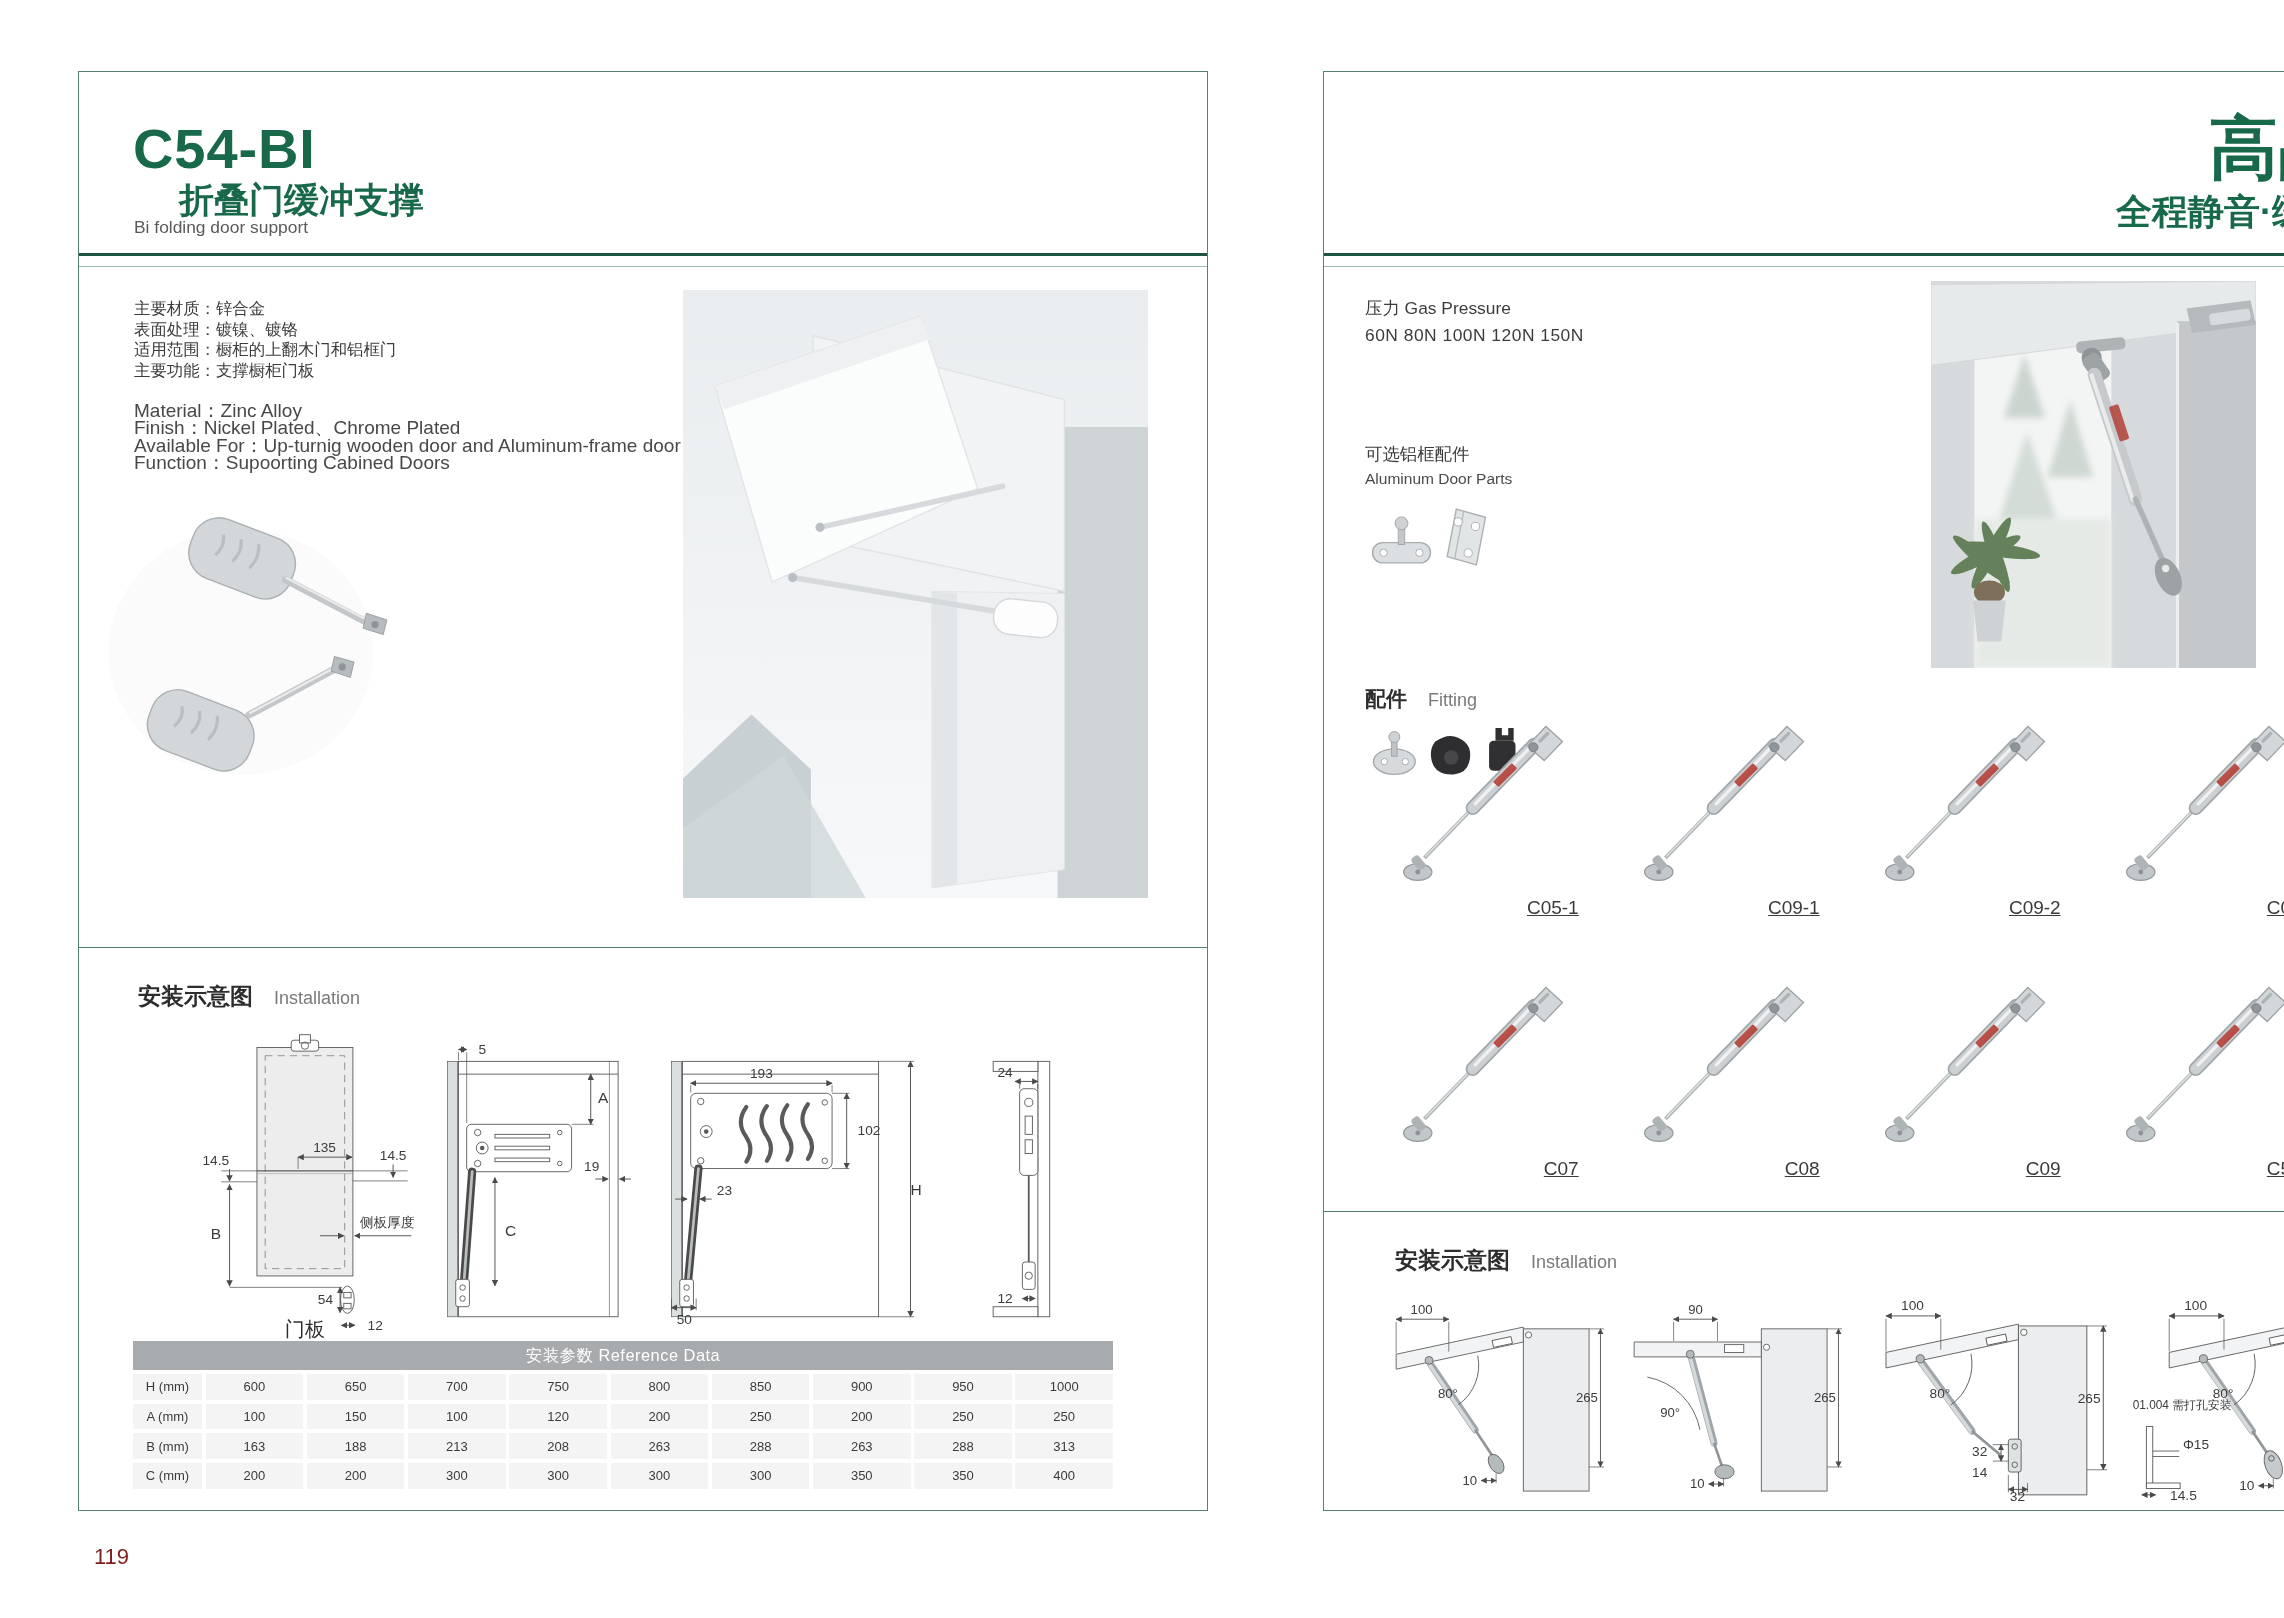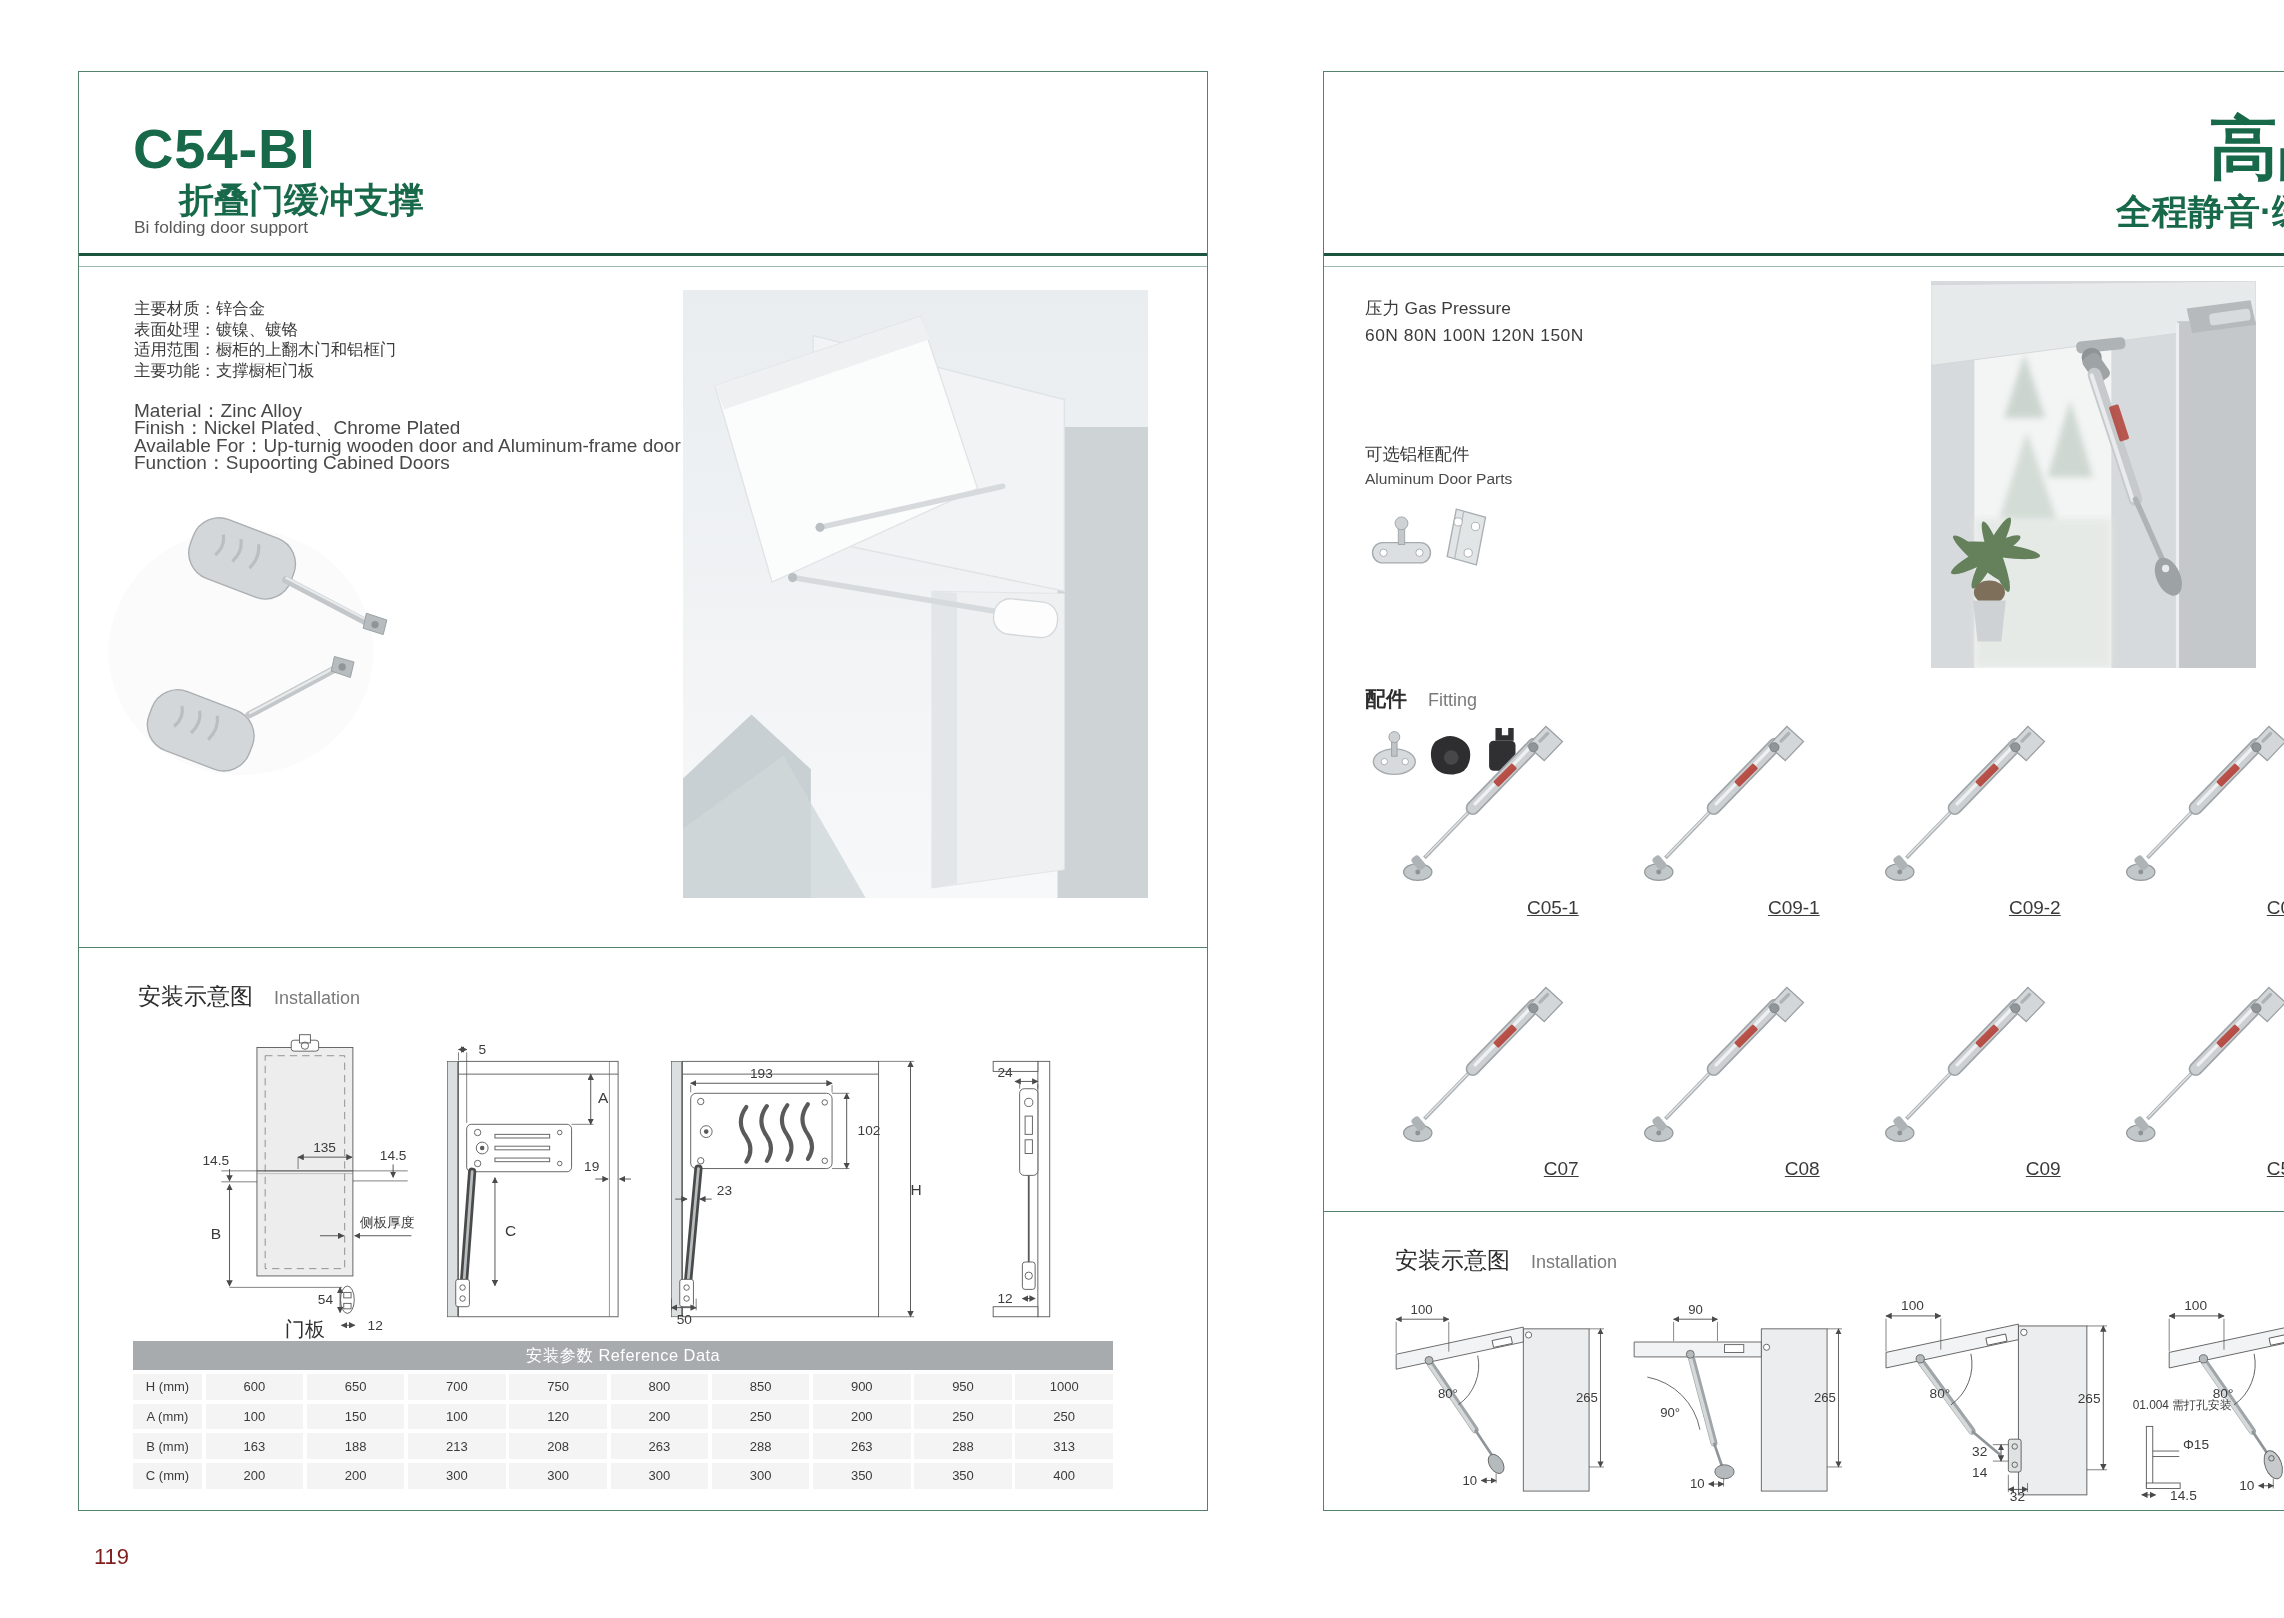--- a/index.html
+++ b/index.html
@@ -14,21 +14,21 @@
   .r-title{font-size:69px;font-weight:bold;line-height:1;}
   .r-sub{font-size:36px;font-weight:bold;line-height:1;}
   .rule-thick{position:absolute;left:0;right:0;height:2.7px;background:#1d5440;}
   .rule-thin{position:absolute;left:0;right:0;height:0.9px;background:#9dbcae;}
   .rule-mid{position:absolute;left:0;right:0;height:1.4px;background:#55826c;}
   .spec-cn div{font-size:16.4px;color:#3c3c3c;line-height:20.6px;}
   .spec-en div{font-size:19px;color:#484848;line-height:17.4px;}
   .txt38{font-size:17.4px;color:#3c3c3c;line-height:1.3;}
   .txt34g{font-size:15.5px;color:#4a4a4a;line-height:1.3;}
   .sec{display:flex;align-items:baseline;gap:21px;}
-  .sec-cn{font-size:23px;color:#2d2d2d;font-weight:400;}
+  .sec-cn{font-size:23px;color:#2d2d2d;font-weight:700;}
   .sec-cn2{font-size:21px;color:#2d2d2d;font-weight:600;}
   .sec-en{font-size:18px;color:#7a7a7a;}
   .photo{position:absolute;overflow:hidden;}
   .prod-row{position:absolute;display:flex;width:1054px;}
   .prod{width:241px;display:flex;flex-direction:column;align-items:flex-end;text-decoration:underline;}
   .prod svg{width:196px;height:183px;}
   .prod-label{font-size:19px;color:#3a3a3a;margin-top:4.6px;}
   .table{position:absolute;width:980px;}
   .thead{height:29px;background:#a8abae;color:#fff;display:flex;align-items:center;
          justify-content:center;font-size:16.4px;letter-spacing:0.5px;}

